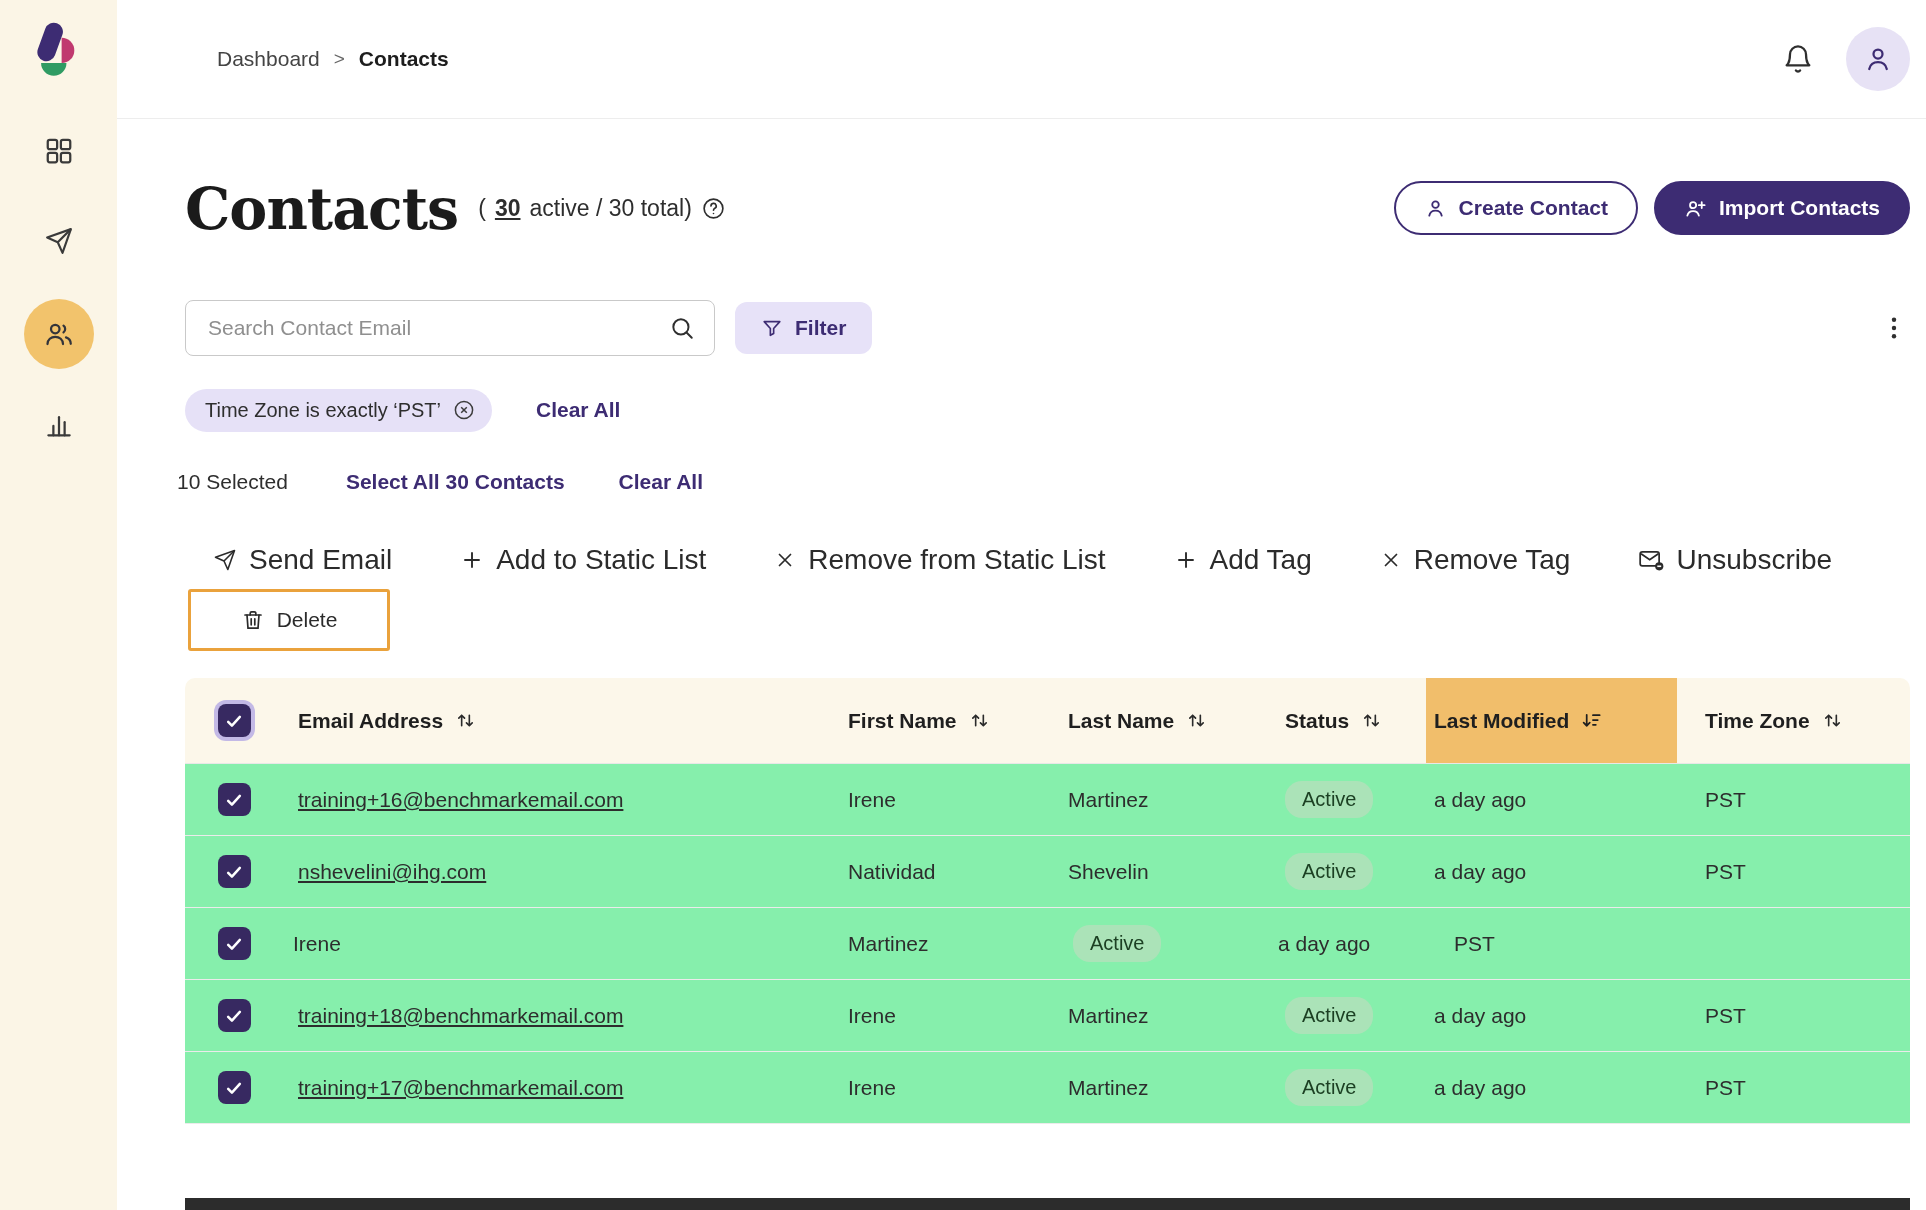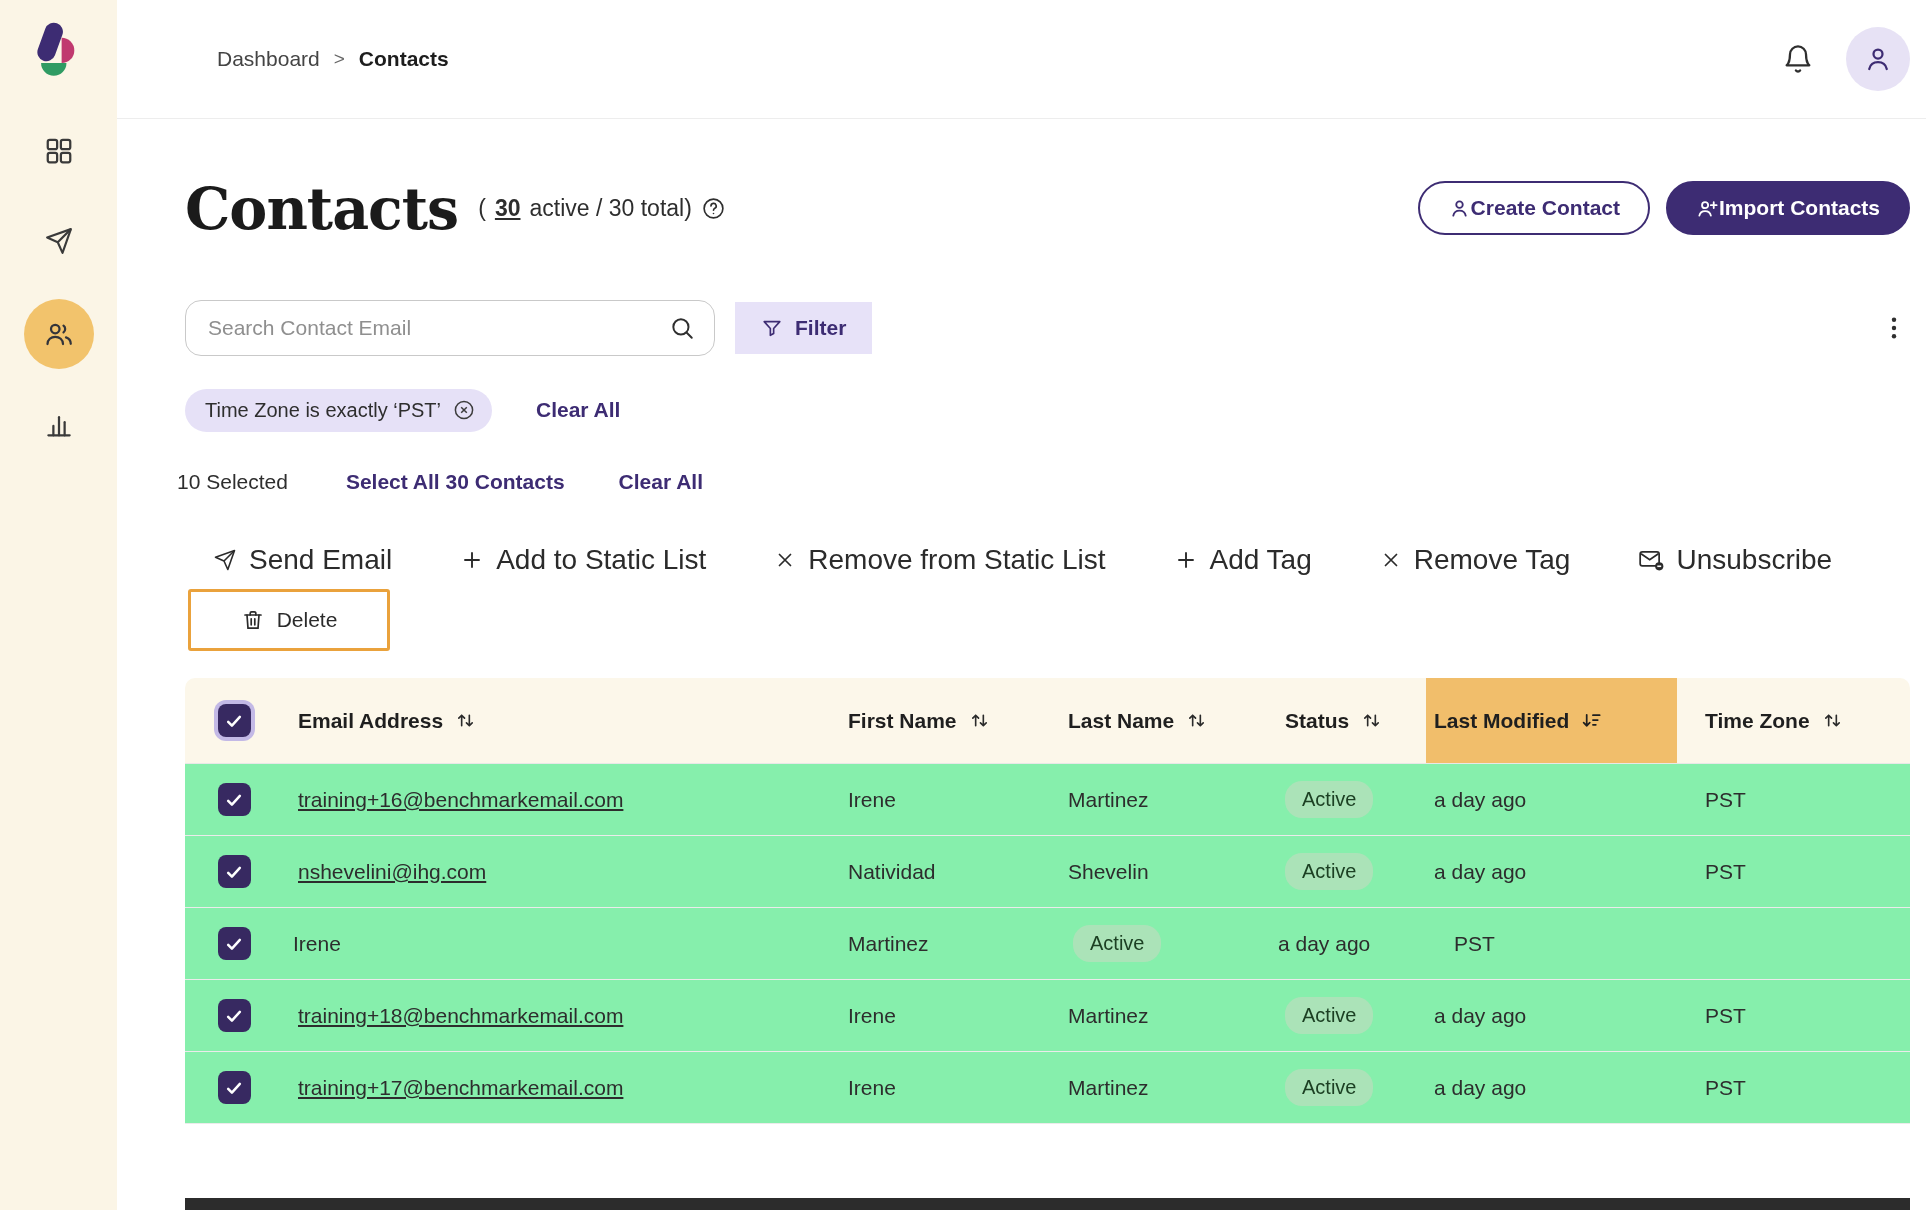--- a/index.html
+++ b/index.html
@@ -24,31 +24,31 @@
   .top-right{margin-left:auto;margin-right:16px;display:flex;align-items:center;gap:32px}
   .avatar{width:64px;height:64px;border-radius:50%;background:#E7E2F5;display:flex;align-items:center;justify-content:center}
 
   
   .title-row{position:absolute;left:185px;top:172px;width:1725px;height:72px;display:flex;align-items:center}
   .title-group{display:flex;align-items:center}
   h1.page-title{font-family:"DejaVu Serif","Liberation Serif",serif;font-size:57px;font-weight:700;color:#1b1b1b;letter-spacing:-1px}
   .subtitle{margin-left:20px;font-size:23px;color:#2e2e2e;display:flex;align-items:center;gap:9px}
   .subtitle .cnt{font-weight:700;text-decoration:underline}
   .btns{margin-left:auto;display:flex;gap:16px}
-  .btn{height:54px;border-radius:28px;display:flex;align-items:center;padding:0 28px;font-size:21px;font-weight:600;border:2px solid #3D2C73}
+  .btn{height:54px;border-radius:28px;display:flex;align-items:center;gap:12px;padding:0 28px;font-size:21px;font-weight:600;border:2px solid #3D2C73}
   .btn-outline{background:#fff;color:#3D2C73}
   .btn-filled{background:#3D2C73;color:#fff}
 
   
   .search-row{position:absolute;left:185px;top:300px;width:1725px;height:56px;display:flex;align-items:center}
   .search-box{position:relative;width:530px;height:56px}
-  .search-box input{width:100%;height:100%;border:1px solid #C9C9C9;border-radius:16px;padding:0 58px 0 22px;font-size:21px;color:#2e2e2e;outline:none;background:#fff;font-family:inherit}
+  .search-box input{width:100%;height:100%;border:1px solid #C9C9C9;border-radius:8px;padding:0 58px 0 22px;font-size:21px;color:#2e2e2e;outline:none;background:#fff;font-family:inherit}
   .search-box input::placeholder{color:#8f8f8f}
   .search-icon{position:absolute;right:20px;top:50%;transform:translateY(-50%)}
-  .filter-btn{margin-left:20px;height:52px;border-radius:0;background:#E7E2F8;display:flex;align-items:center;gap:12px;padding:0 26px;color:#3D2C73;font-weight:600;font-size:21px;border:none}
+  .filter-btn{margin-left:20px;height:52px;border-radius:12px;background:#E7E2F8;display:flex;align-items:center;gap:12px;padding:0 26px;color:#3D2C73;font-weight:600;font-size:21px;border:none}
   .kebab{margin-left:auto;width:32px;height:32px;display:flex;align-items:center;justify-content:center}
 
   
   .chip-row{position:absolute;left:185px;top:388px;width:1725px;height:44px;display:flex;align-items:center}
   .chip{height:43px;background:#E6E1F7;border-radius:22px;display:flex;align-items:center;gap:11px;padding:0 16px 0 20px;font-size:20px;color:#2e2e2e}
   .link-strong{font-weight:700;color:#3D2C73;font-size:21px;background:none;border:none;font-family:inherit}
   .chip-row .link-strong{margin-left:44px}
 
   
   .sel-row{position:absolute;left:177px;top:470px;width:1725px;height:30px;display:flex;align-items:flex-start;font-size:21px}

